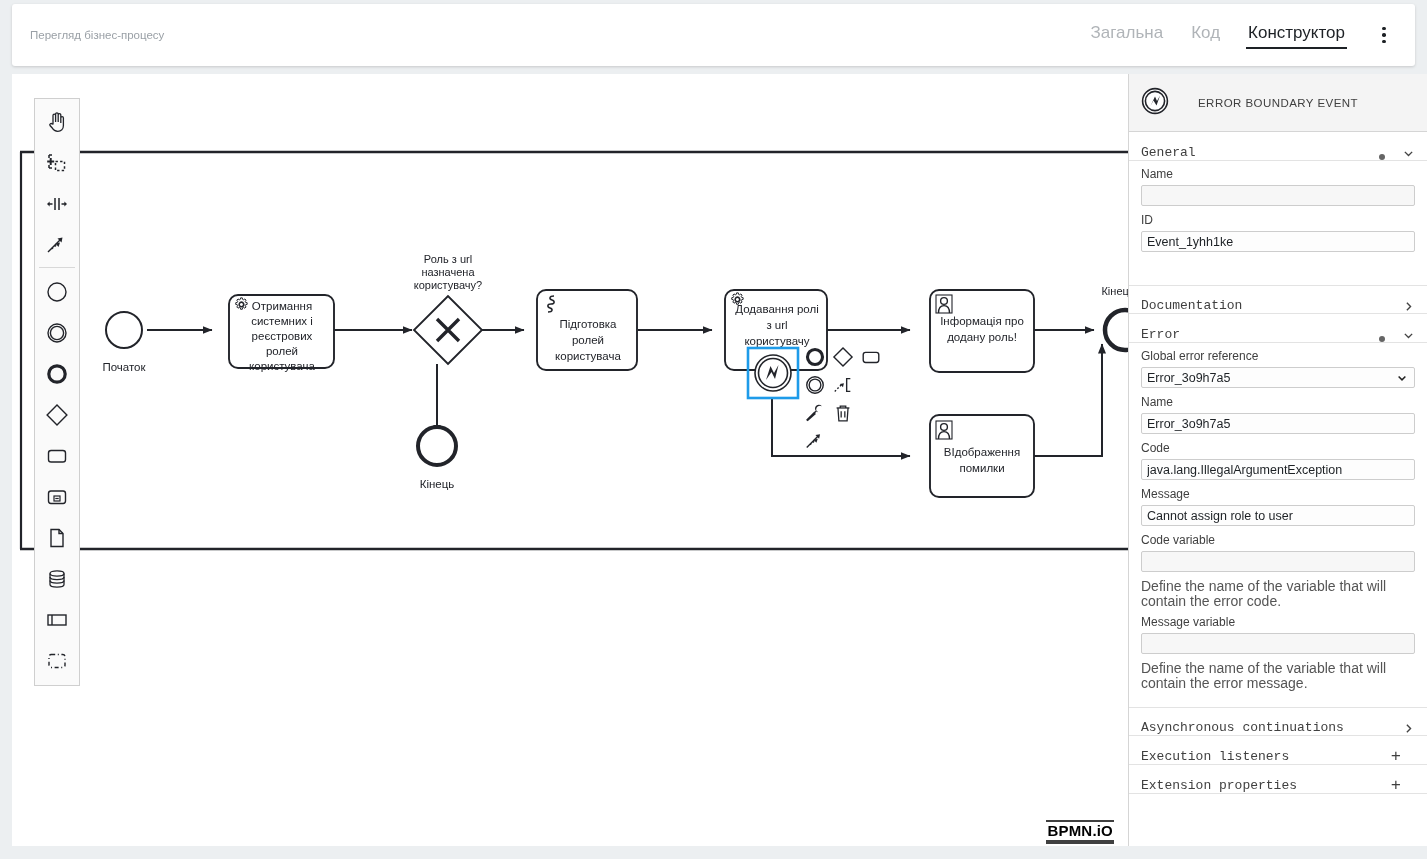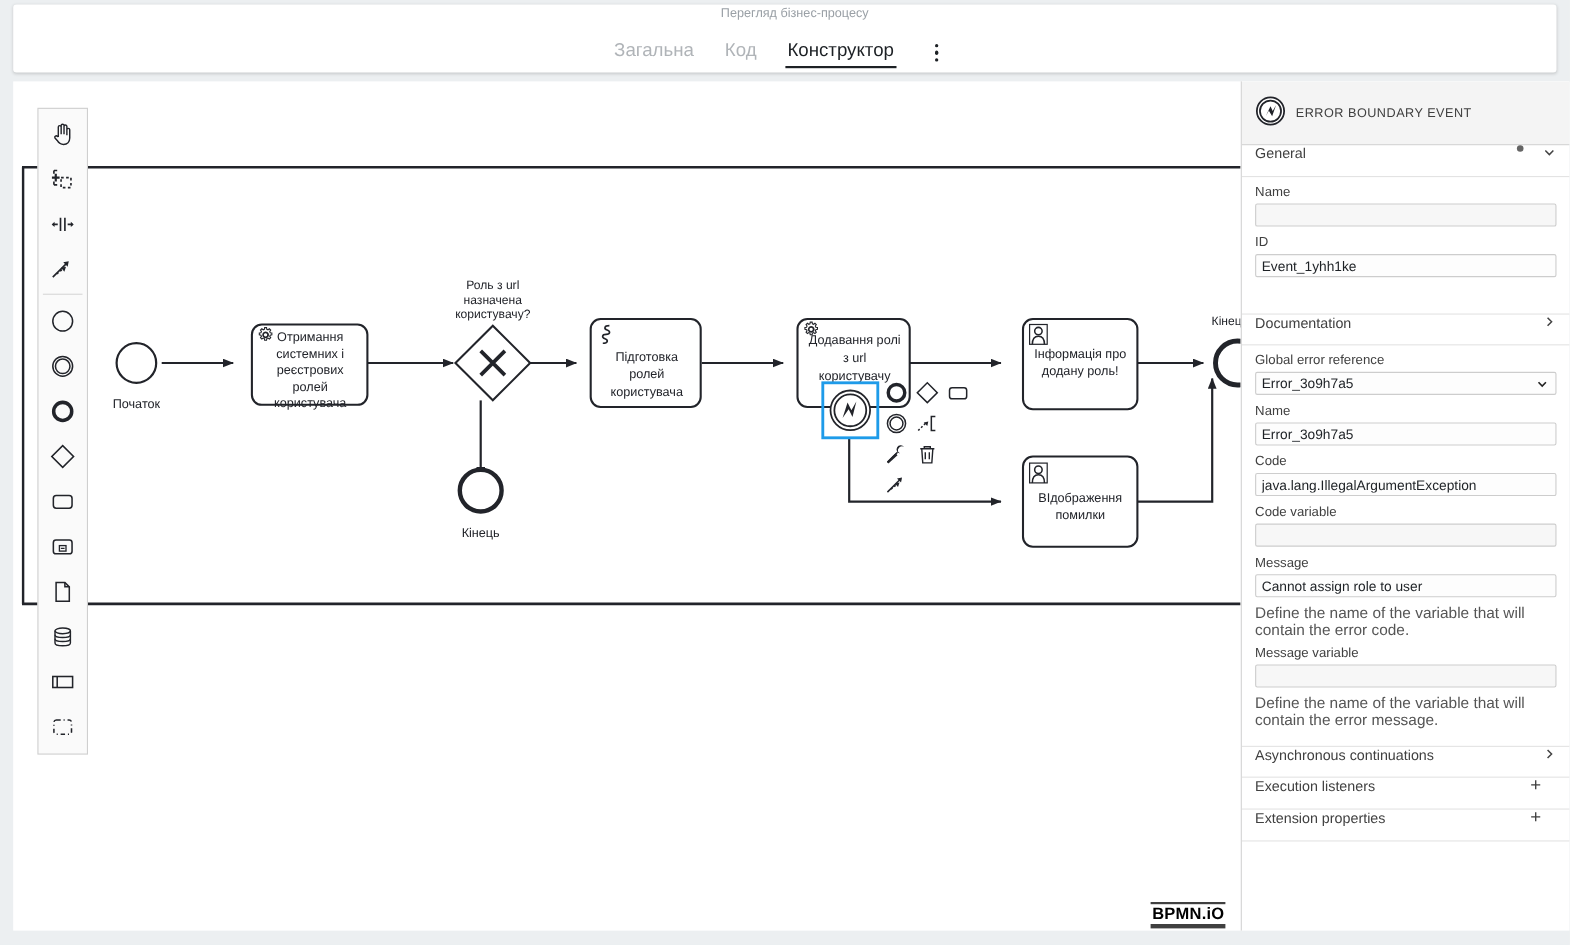--- a/index.html
+++ b/index.html
@@ -10,21 +10,21 @@
     font-family: "Liberation Sans", sans-serif;
     overflow: hidden;
   }
   #app { position: relative; width: 1427px; height: 859px; background: #eceff1; }
 
   
   .header {
     position: absolute; left: 12px; top: 4px; width: 1403px; height: 62px;
     background: #ffffff; border-radius: 3px;
     box-shadow: 0 1px 3px rgba(0,0,0,0.16);
-    display: flex; align-items: center; flex-direction: column;
+    display: flex; align-items: center;
   }
   .header-titles { padding-left: 18px; flex: 1 1 auto; }
   .breadcrumb { font-size: 11.5px; color: #9aa0a6; line-height: 16px; }
   .page-title { font-size: 17px; color: #1d2125; line-height: 22px; margin-top: 1px; }
   .header-tabs { display: flex; align-items: center; gap: 0px; padding-right: 14px; }
   .tab {
     font-size: 17px; color: #b0b4b8; padding: 6px 14px 10px 14px;
     position: relative; cursor: pointer; white-space: nowrap; text-align: center;
   }
   .tab.active { color: #1d2125; }
@@ -76,26 +76,26 @@
   .pad-entry { width: 26px; height: 26px; display: flex; align-items: center; justify-content: center; cursor: pointer; }
 
   
   .props {
     position: absolute; left: 1128px; top: 74px; width: 299px; height: 772px;
     background: #ffffff; border-left: 1px solid #d5d5d5;
     font-size: 12.5px; color: #333; overflow: hidden;
   }
   .props-header {
     height: 58px; background: #f4f4f4; border-bottom: 1px solid #d5d5d5;
-    display: flex; align-items: center; padding: 0 12px; gap: 9px;
+    display: flex; align-items: center; padding: 0 12px; gap: 29px;
   }
   .props-header-title { font-size: 11.5px; letter-spacing: 0.45px; color: #404040; font-weight: normal; }
   .group-header {
-    height: 29px; display: flex; align-items: flex-start; padding: 0 12px;
-    border-bottom: 1px solid #e3e3e3; cursor: pointer;
+    height: 29px; display: flex; align-items: flex-end; padding: 0 12px;
+    border-bottom: 1px solid #e3e3e3; cursor: pointer; font-family: Liberation Mono, monospace;
   }
   .group-header .gh-label { flex: 1 1 auto; font-size: 13px; color: #404040; }
   .dot { width: 6px; height: 6px; border-radius: 50%; background: #656565; margin-right: 16px; }
   .chev { width: 14px; display: flex; align-items: center; justify-content: center; color: #555; }
   .group-body { padding: 6px 12px 10px 12px; }
   .field { margin-bottom: 7px; }
   .field-label { font-size: 12px; color: #404040; margin-bottom: 3px; line-height: 15px; }
   .field input, .field select {
     width: 100%; height: 21px; border: 1px solid #cdcdcd; background: #fdfdfd;
     font-family: "Liberation Sans", sans-serif; font-size: 12.5px; color: #1d2125;
@@ -452,20 +452,29 @@
 
     <div class="group-header" style="border-top:1px solid #e3e3e3;margin-top:16px;">
       <span class="gh-label">Documentation</span>
       <span class="chev">
         <svg width="13" height="13" viewBox="0 0 16 16" fill="none" stroke="#444" stroke-width="1.7">
             <path d="M6,3.5 L10.5,8 L6,12.5"></path>
           </svg>
       </span>
     </div>
 
+    <div class="group-header">
+      <span class="gh-label">Error</span>
+      <span class="dot"></span>
+      <span class="chev">
+        <svg width="13" height="13" viewBox="0 0 16 16" fill="none" stroke="#444" stroke-width="1.7">
+            <path d="M3.5,6 L8,10.5 L12.5,6"></path>
+          </svg>
+      </span>
+    </div>
     <div class="group-body">
 
       <div class="field">
         <div class="field-label">Global error reference</div>
         <div class="select-wrap">
           <select>
             <option>Error_3o9h7a5</option>
           </select>
           <span class="sel-chev">
             <svg width="12" height="12" viewBox="0 0 16 16" fill="none" stroke="#222" stroke-width="2">
@@ -479,27 +488,27 @@
         <div class="field-label">Name</div>
         <input type="text" value="Error_3o9h7a5" style="">
       </div>
 
       <div class="field">
         <div class="field-label">Code</div>
         <input type="text" value="java.lang.IllegalArgumentException" style="">
       </div>
 
       <div class="field">
+        <div class="field-label">Message</div>
+        <input type="text" value="Cannot assign role to user" style="">
+      </div>
+
+      <div class="field">
         <div class="field-label">Code variable</div>
         <input class="empty" type="text" value="" style="">
-      </div>
-
-      <div class="field">
-        <div class="field-label">Message</div>
-        <input type="text" value="Cannot assign role to user" style="">
       </div>
       <div class="hint">Define the name of the variable that will contain the error code.</div>
 
       <div class="field">
         <div class="field-label">Message variable</div>
         <input class="empty" type="text" value="" style="">
       </div>
       <div class="hint">Define the name of the variable that will contain the error message.</div>
     </div>
 

